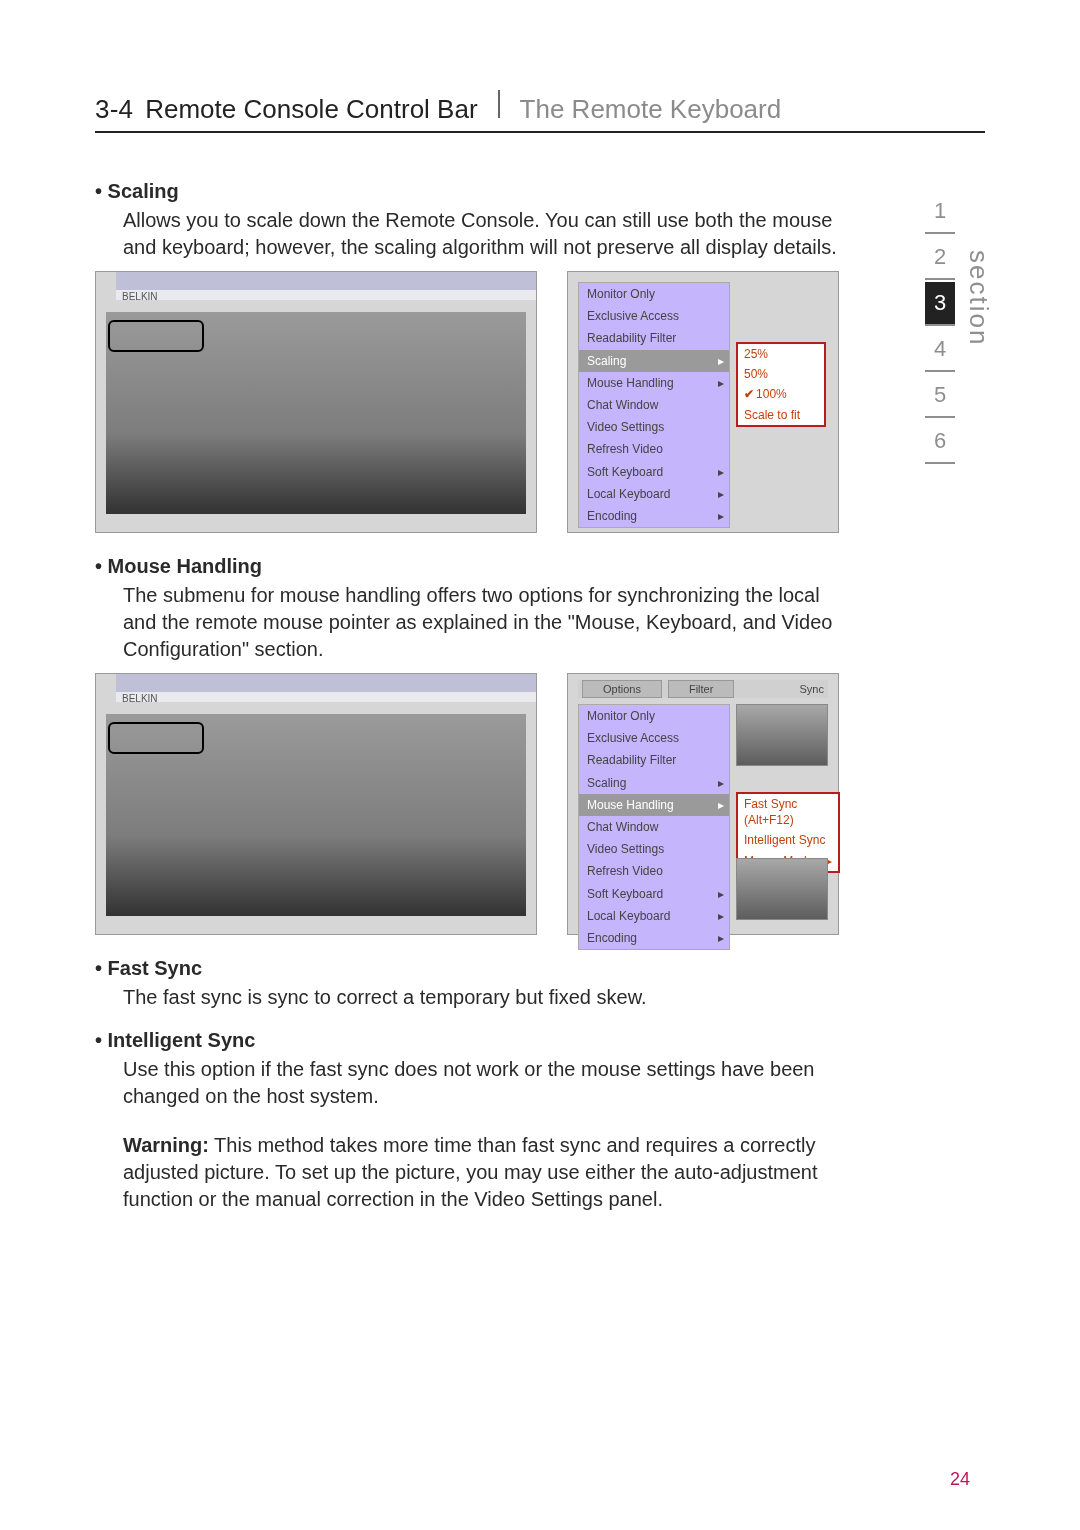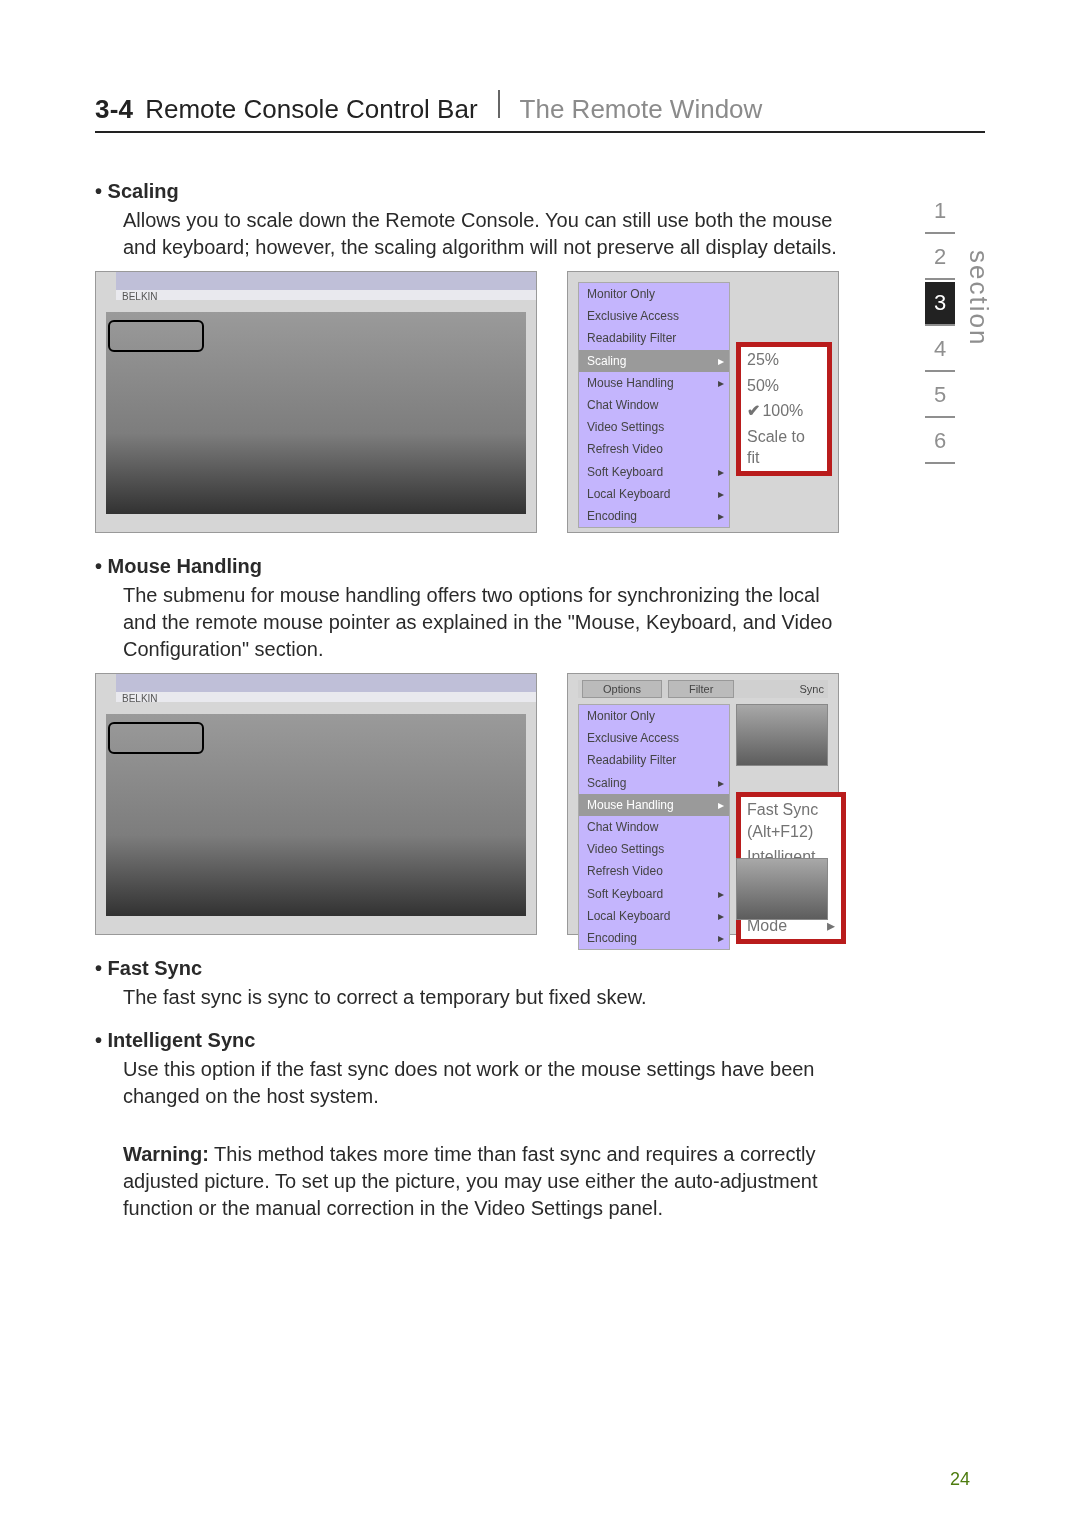--- a/index.html
+++ b/index.html
@@ -18,21 +18,21 @@
   }
 
   
   .hdrline {
     display: flex;
     align-items: baseline;
     border-bottom: 2px solid #222;
     padding-bottom: 6px;
     gap: 12px;
   }
-  .hdr-sec   { font-size: 26px; color:#222; font-weight: 700; letter-spacing: .2px; }
+  .hdr-sec   { font-size: 26px; color:#222; font-weight: 400; letter-spacing: .2px; }
   .hdr-title { font-size: 26px; color:#222; font-weight: 400; }
   .hdr-sep   { width: 2px; height: 28px; background:#666; display:inline-block; margin: 0 8px -4px 8px;}
   .hdr-chap  { font-size: 26px; color:#8b8b8b; font-weight: 400; }
 
   
   .sidebar {
     position: absolute;
     right: 95px;
     top: 190px;
     width: 60px;
@@ -118,23 +118,23 @@
   }
   .ctx .row { padding: 3px 14px 3px 8px; white-space:nowrap; position:relative; }
   .ctx .row.hi { background:#9a9a9a; color:#fff; }
   .ctx .row .arrow { position:absolute; right:5px; }
 
   .sub {
     position:absolute;
     top: 70px; left: 168px;
     width: 86px;
     background:#fff;
-    border:5px solid #b91c1c;
-    font-size: 16px;
-    color:#737373;
+    border:2px solid #b91c1c;
+    font-size: 12px;
+    color:#c2410c;
   }
   .sub .row { padding:2px 6px; }
   .sub .row .chk { font-weight:bold; padding-right:2px;}
 
   
   .toolbar-mini {
     position:absolute; top:6px; left:10px; right:10px; height:18px;
     background:#d0d0d0; display:flex; align-items:center;
     font-size:11px; color:#444; gap:6px; padding:0 4px;
   }
@@ -150,33 +150,33 @@
     position:absolute; bottom:14px; left:168px; width:90px; height:60px;
     background: linear-gradient(#a8a8a8,#5d5d5d);
     border:1px solid #888;
   }
 
   .page-num {
     position:absolute;
     bottom: 40px;
     right: 110px;
     font-size: 18px;
-    color:#4d7c0f;
+    color:#be185d;
   }
 </style>
 </head>
 <body>
 
 <div class="page">
 
   <div class="hdrline">
     <span class="hdr-sec">3-4</span>
     <span class="hdr-title">Remote Console Control Bar</span>
     <span class="hdr-sep"></span>
-    <span class="hdr-chap">The Remote Window</span>
+    <span class="hdr-chap">The Remote Keyboard</span>
   </div>
 
   <div class="sidebar">
     <div class="numcol" id="numcol">
         <div class="numbox">1</div>
         <div class="numbox">2</div>
         <div class="numbox active">3</div>
         <div class="numbox">4</div>
         <div class="numbox">5</div>
         <div class="numbox">6</div>
@@ -258,20 +258,20 @@
         <div class="bg-thumb2"></div>
       </div>
     </div>
 
     <div class="bullet-h">Fast Sync</div>
     <div class="bp">The fast sync is sync to correct a temporary but fixed skew.</div>
 
     <div class="bullet-h" style="margin-top:16px;">Intelligent Sync</div>
     <div class="bp">Use this option if the fast sync does not work or the mouse settings have been changed on the host system.</div>
 
-    <div class="bp" style="margin-top:31px;">
+    <div class="bp" style="margin-top:22px;">
       <span class="warn-label">Warning:</span><span> This method takes more time than fast sync and requires a correctly adjusted picture. To set up the picture, you may use either the auto-adjustment function or the manual correction in the Video Settings panel.</span>
     </div>
 
   </div>
 
   <div class="page-num">24</div>
 </div>
 
 </body></html>

